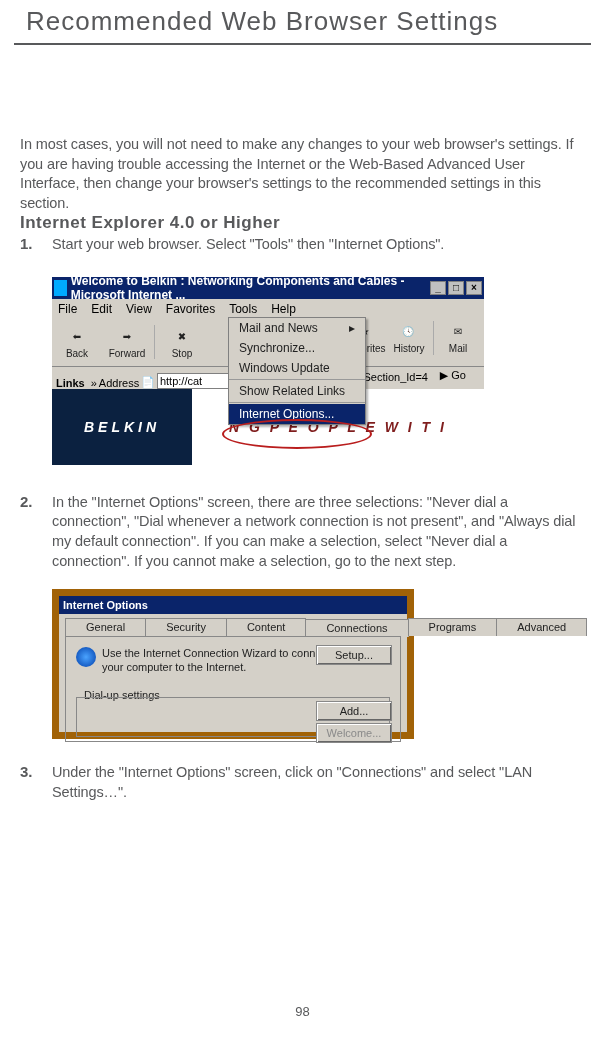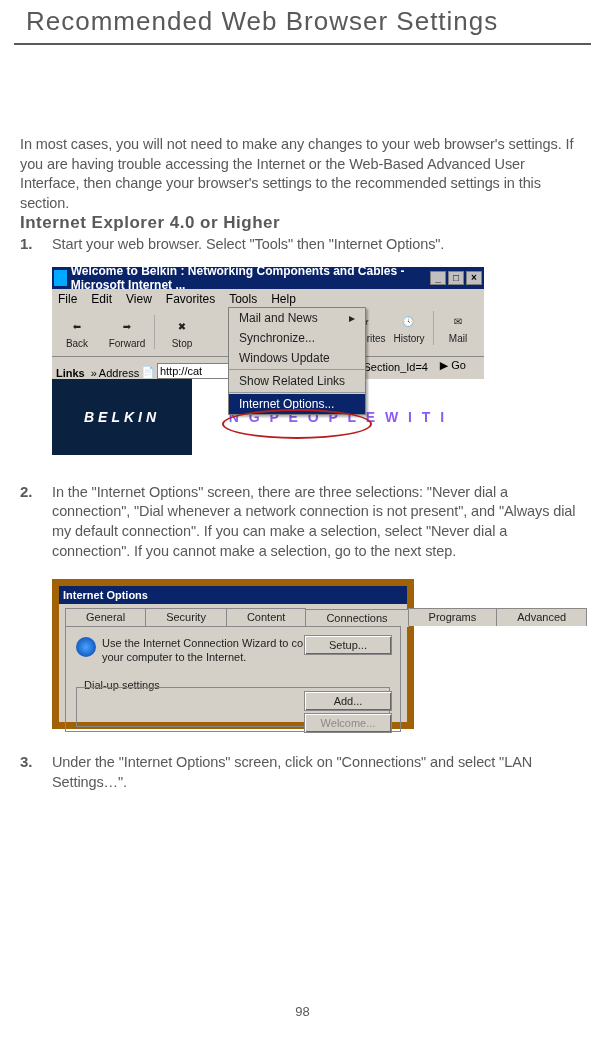--- a/index.html
+++ b/index.html
@@ -53,21 +53,21 @@
     }
     .step-body {
       font-size: 14.5px;
       line-height: 1.35;
       color: #58595b;
       letter-spacing: -.1px;
       flex: 1;
     }
     .screenshot-1 {
       margin-left: 32px;
-      margin-top: 12px;
+      margin-top: 22px;
       margin-bottom: 28px;
       width: 432px;
       height: 188px;
       position: relative;
       background: #d6d6d6;
       font-family: Tahoma, sans-serif;
     }
     .ie-titlebar {
       height: 22px;
       background: linear-gradient(#0a246a, #0a246a);
@@ -186,21 +186,22 @@
       font-weight:bold;
       font-size:14px;
       letter-spacing:4px;
       font-style:italic;
     }
     .page-text-area {
       flex:1;
       display:flex;
       align-items:center;
       justify-content:center;
-      color:#8b5cf6;
+      color:#7f1d1d;
+      font-style:italic;
       font-weight:bold;
       font-size:14px;
       letter-spacing:3px;
       overflow:hidden;
     }
     .right-cluster {
       position:absolute;
       right:4px;
       top:44px;
       display:flex;
@@ -271,21 +272,21 @@
     }
     .win-icon-small{
       position:absolute;
       left:10px; top:10px;
       width:20px;height:20px;
       background:radial-gradient(#4aa3ff,#003eaa);
       border-radius:50%;
     }
     .btn {
       position: absolute;
-      width: 88px;
+      width: 76px;
       height: 20px;
       background: #d4d0c8;
       border: 1px solid #888;
       box-shadow: inset 1px 1px 0 #fff, inset -1px -1px 0 #666;
       font-size: 11px;
       text-align: center;
       line-height: 18px;
       color: #222;
     }
     .btn.disabled { color: #8a8a8a; }

